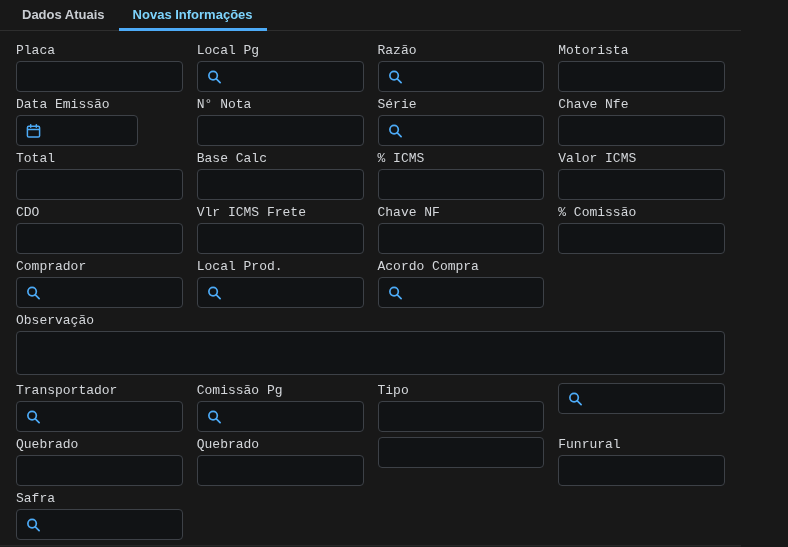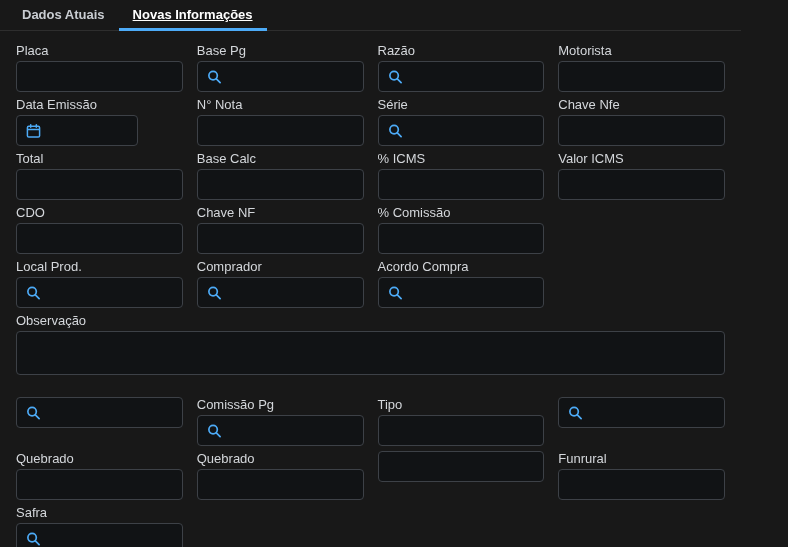--- a/index.html
+++ b/index.html
@@ -23,41 +23,41 @@
   .tab {
     display: flex; align-items: center;
     padding: 0 14px;
     font-size: 13px; font-weight: bold;
     color: #c9cdd2;
     cursor: pointer;
     border-bottom: 3px solid transparent;
     margin-bottom: -1px;
   }
   .tab.active {
-    color: #ffffff;
+    color: #7dd3fc;
     border-bottom-color: #4dabf7;
-    text-decoration: underline;
   }
 
   
   .form { padding: 12px 16px 0 16px; flex: 1 1 auto; }
   .row {
     display: grid;
     grid-template-columns: repeat(4, 1fr);
     column-gap: 14px;
     margin-bottom: 5px;
   }
-  .row-full { display: block; margin-bottom: 22px; }
+  .row-full { display: block; margin-bottom: 8px; }
   .lbl {
     display: block;
     font-size: 13px;
     line-height: 15px;
     color: #d4d7db;
     margin-bottom: 3px;
     white-space: nowrap;
+    font-family: Liberation Mono, monospace;
   }
   .input-wrap { position: relative; }
   .inp, .txa {
     width: 100%;
     height: 31px;
     background: #111315;
     border: 1px solid #3d4147;
     border-radius: 4px;
     color: #dddddd;
     font-size: 13px;
@@ -104,21 +104,21 @@
   <div class="form">
 
     <div class="row">
       <div>
         <label class="lbl">Placa</label>
         <div class="input-wrap">
           <input class="inp" value="" style="">
         </div>
       </div>
       <div>
-        <label class="lbl">Base Pg</label>
+        <label class="lbl">Local Pg</label>
         <div class="input-wrap has-icon">
           <span class="icon">
               <svg width="15" height="15" viewBox="0 0 16 16">
                 <circle cx="6.5" cy="6.5" r="4.5" fill="none" stroke="#4dabf7" stroke-width="1.8"></circle>
                 <line x1="10.2" y1="10.2" x2="14" y2="14" stroke="#4dabf7" stroke-width="1.8" stroke-linecap="round"></line>
               </svg>
             </span>
           <input class="inp" value="" style="">
         </div>
       </div>
@@ -211,48 +211,54 @@
     </div>
 
     <div class="row">
       <div>
         <label class="lbl">CDO</label>
         <div class="input-wrap">
           <input class="inp" value="" style="">
         </div>
       </div>
       <div>
+        <label class="lbl">Vlr ICMS Frete</label>
+        <div class="input-wrap">
+          <input class="inp" value="" style="">
+        </div>
+      </div>
+      <div>
         <label class="lbl">Chave NF</label>
         <div class="input-wrap">
           <input class="inp" value="" style="">
         </div>
       </div>
       <div>
         <label class="lbl">% Comissão</label>
         <div class="input-wrap">
           <input class="inp" value="" style="">
         </div>
       </div>
     </div>
 
     <div class="row">
       <div>
+        <label class="lbl">Comprador</label>
+        <div class="input-wrap has-icon">
+          <span class="icon">
+              <svg width="15" height="15" viewBox="0 0 16 16">
+                <circle cx="6.5" cy="6.5" r="4.5" fill="none" stroke="#4dabf7" stroke-width="1.8"></circle>
+                <line x1="10.2" y1="10.2" x2="14" y2="14" stroke="#4dabf7" stroke-width="1.8" stroke-linecap="round"></line>
+              </svg>
+            </span>
+          <input class="inp" value="" style="">
+        </div>
+      </div>
+      <div>
         <label class="lbl">Local Prod.</label>
-        <div class="input-wrap has-icon">
-          <span class="icon">
-              <svg width="15" height="15" viewBox="0 0 16 16">
-                <circle cx="6.5" cy="6.5" r="4.5" fill="none" stroke="#4dabf7" stroke-width="1.8"></circle>
-                <line x1="10.2" y1="10.2" x2="14" y2="14" stroke="#4dabf7" stroke-width="1.8" stroke-linecap="round"></line>
-              </svg>
-            </span>
-          <input class="inp" value="" style="">
-        </div>
-      </div>
-      <div>
-        <label class="lbl">Comprador</label>
         <div class="input-wrap has-icon">
           <span class="icon">
               <svg width="15" height="15" viewBox="0 0 16 16">
                 <circle cx="6.5" cy="6.5" r="4.5" fill="none" stroke="#4dabf7" stroke-width="1.8"></circle>
                 <line x1="10.2" y1="10.2" x2="14" y2="14" stroke="#4dabf7" stroke-width="1.8" stroke-linecap="round"></line>
               </svg>
             </span>
           <input class="inp" value="" style="">
         </div>
       </div>
@@ -271,20 +277,21 @@
       <div></div>
     </div>
 
     <div class="row-full">
       <label class="lbl">Observação</label>
       <textarea class="txa" style=""></textarea>
     </div>
 
     <div class="row">
       <div>
+        <label class="lbl">Transportador</label>
         <div class="input-wrap has-icon">
           <span class="icon">
               <svg width="15" height="15" viewBox="0 0 16 16">
                 <circle cx="6.5" cy="6.5" r="4.5" fill="none" stroke="#4dabf7" stroke-width="1.8"></circle>
                 <line x1="10.2" y1="10.2" x2="14" y2="14" stroke="#4dabf7" stroke-width="1.8" stroke-linecap="round"></line>
               </svg>
             </span>
           <input class="inp" value="" style="">
         </div>
       </div>

